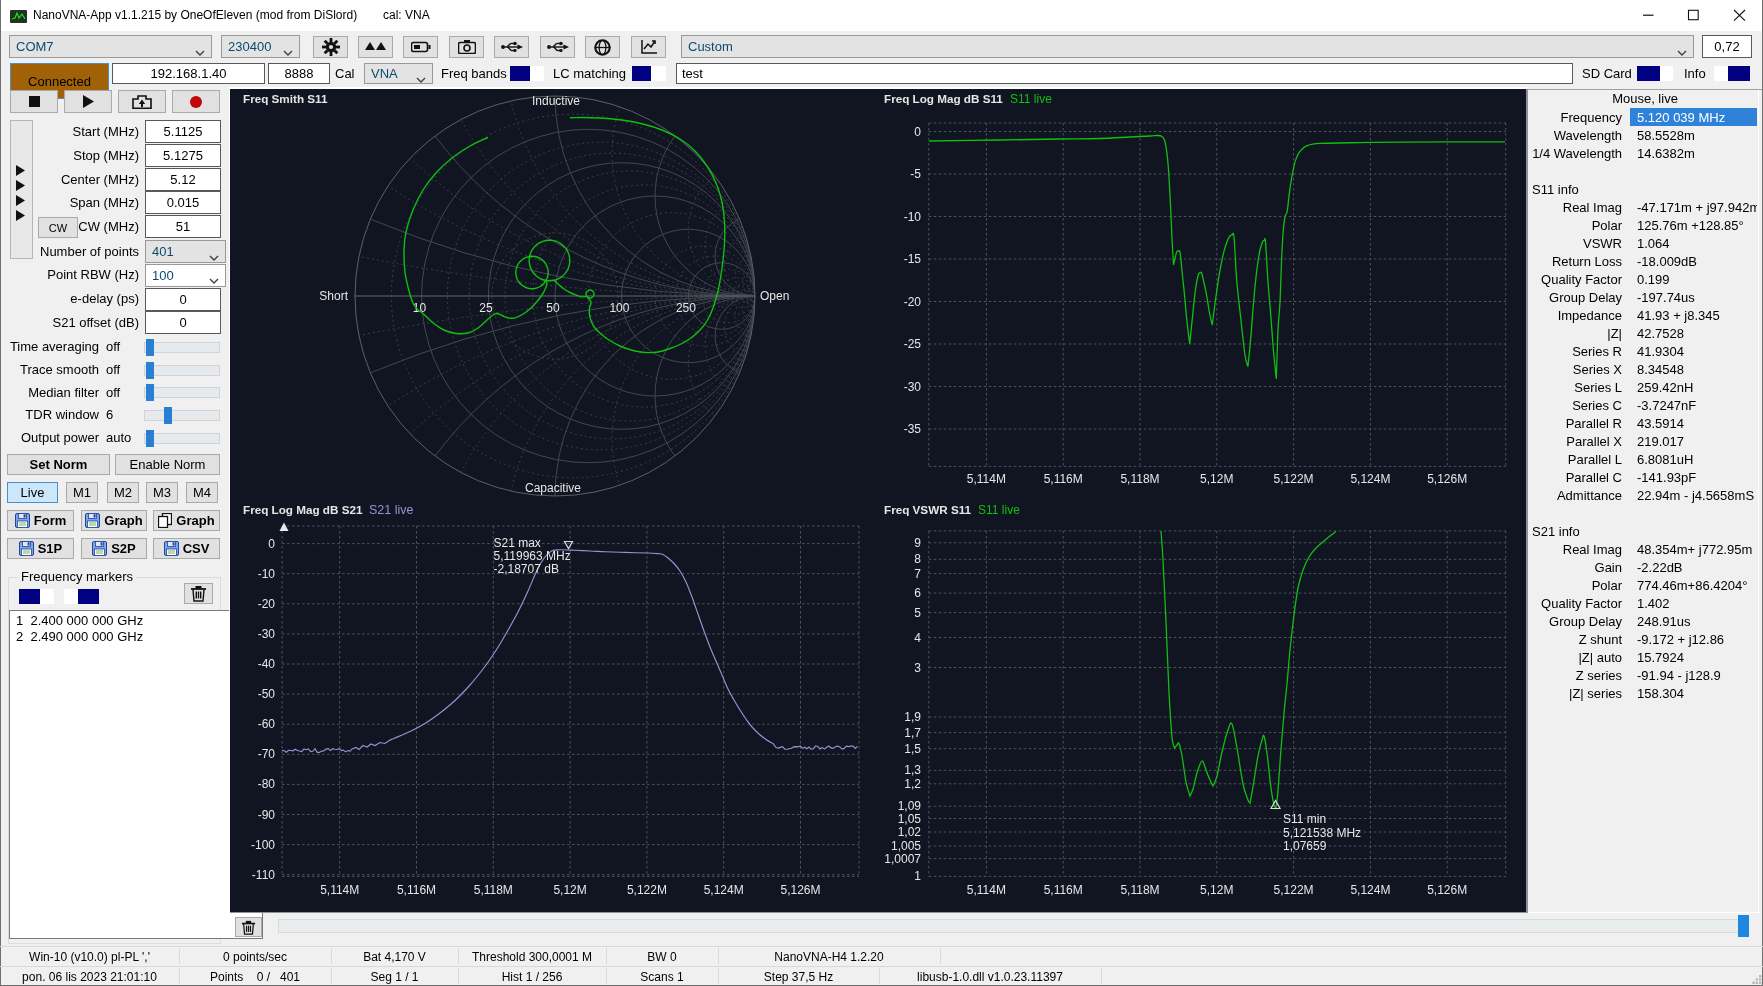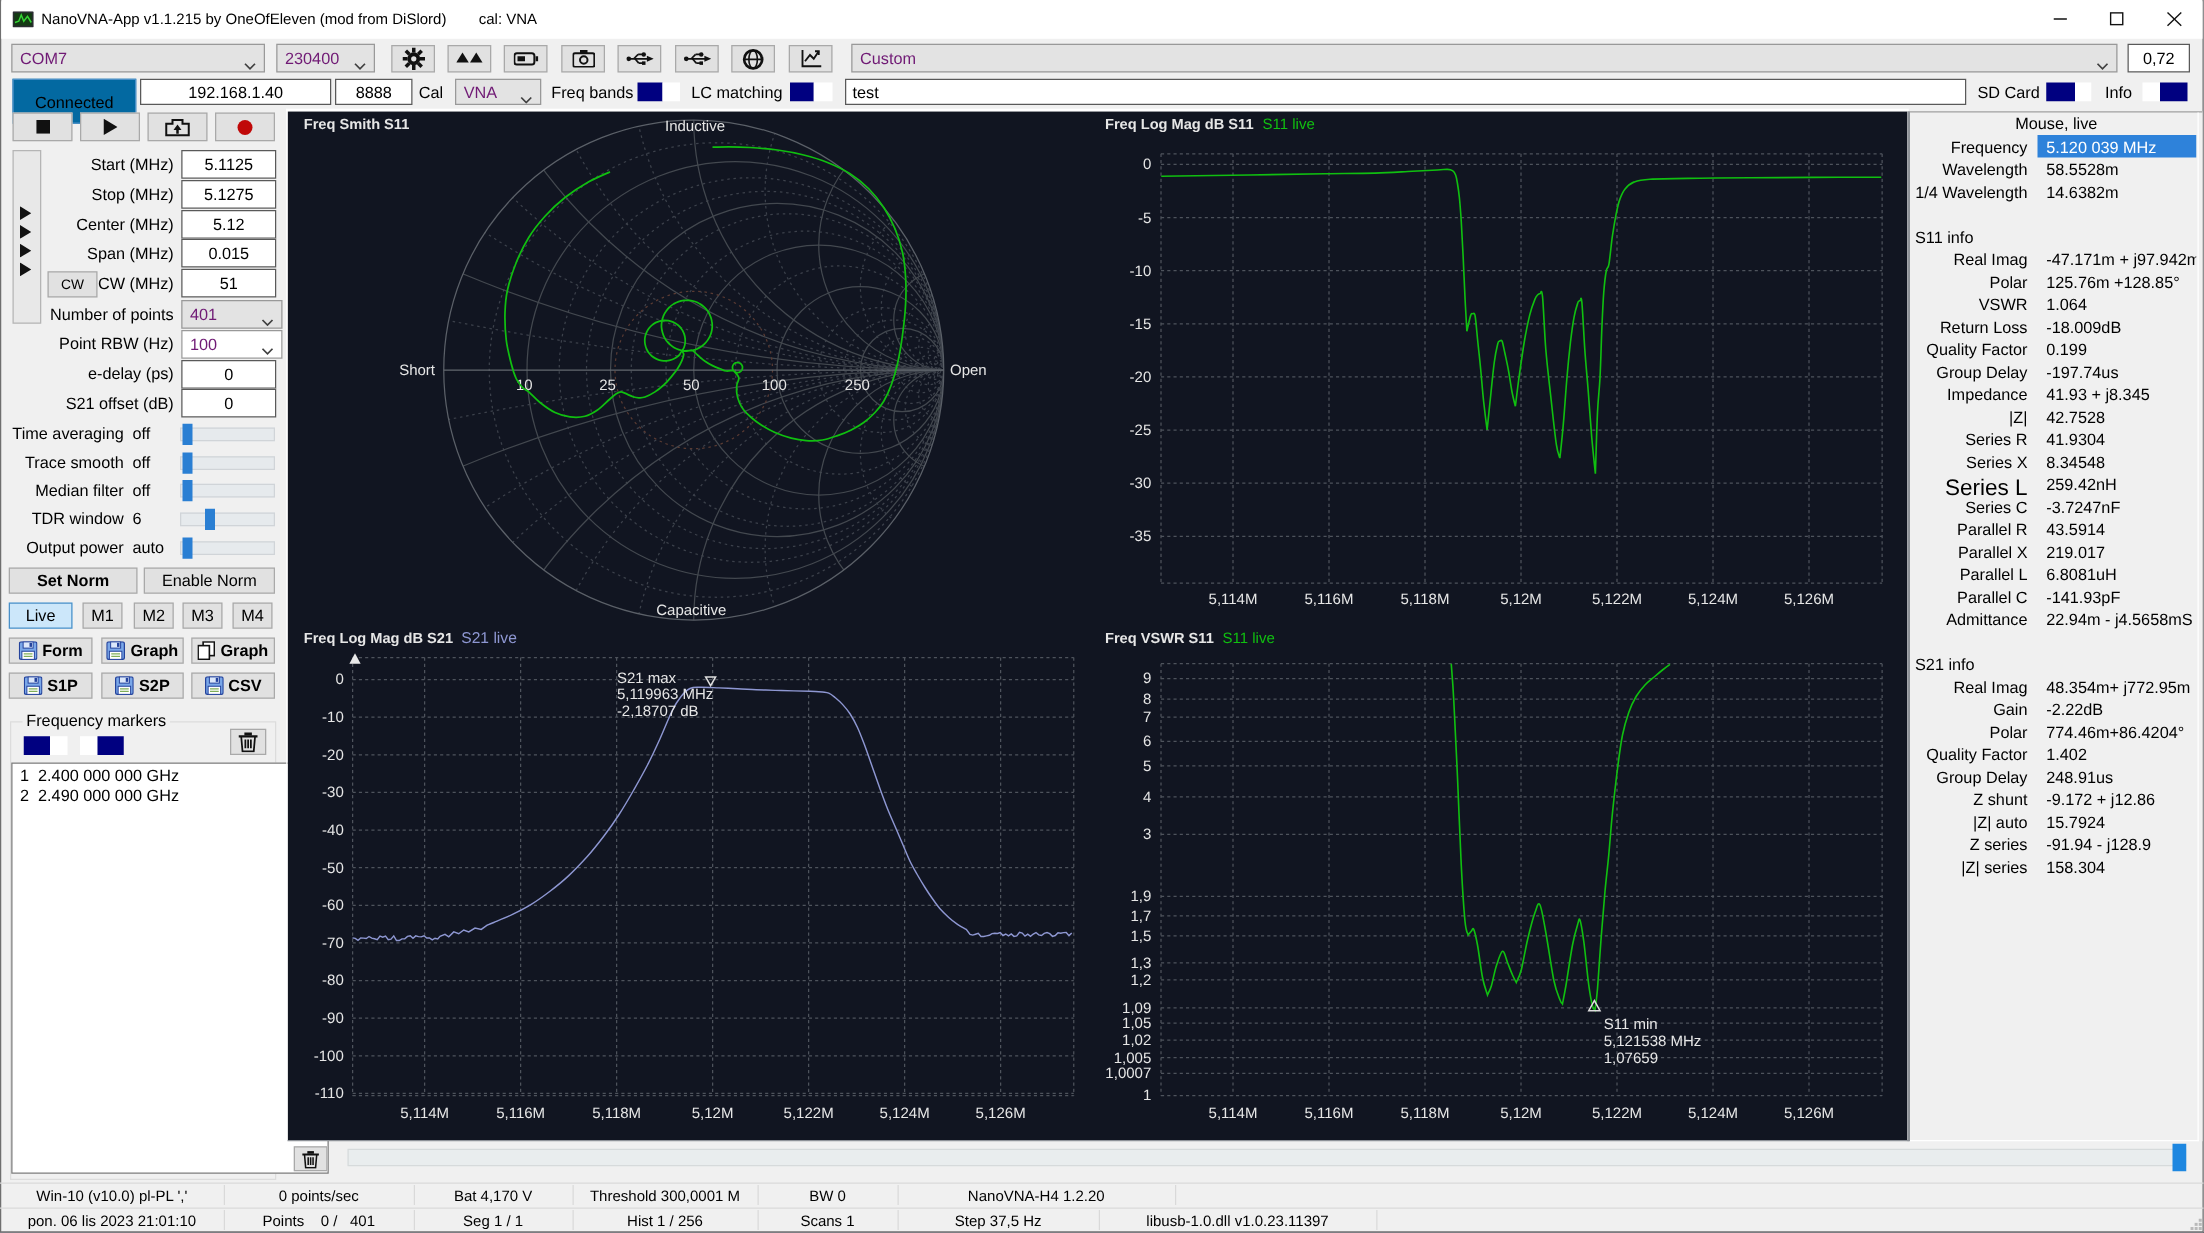--- a/index.html
+++ b/index.html
@@ -1,17 +1,17 @@
 <!DOCTYPE html>
 <html><head><meta charset="utf-8"><style>
 *{margin:0;padding:0;box-sizing:border-box}
 body{font-family:"Liberation Sans",sans-serif;width:1763px;height:986px;position:relative;background:#f0f0f0;overflow:hidden}
 .abs{position:absolute}
 .btn{position:absolute;background:#e1e1e1;border:1px solid #a9a9a9;display:flex;align-items:center;justify-content:center;font-size:13px;color:#000}
-.combo{position:absolute;background:#e3e3e3;border:1px solid #999;display:flex;align-items:center;font-size:13px;color:#701a75;padding-left:6px}
+.combo{position:absolute;background:#e3e3e3;border:1px solid #999;display:flex;align-items:center;font-size:13px;color:#0c4a6e;padding-left:6px}
 .combo .ch{position:absolute;right:6px;top:50%;margin-top:-3px}
 .field{position:absolute;background:#fff;border:1px solid #595959;font-size:13px;color:#000;display:flex;align-items:center;justify-content:center}
 .lbl{position:absolute;font-size:13px;color:#000;text-align:right}
 .llbl{position:absolute;font-size:13px;color:#000;text-align:left}
 .nav{background:#000080}
 .swatch{position:absolute;height:15px}
 .slider{position:absolute;height:11px;background:#e6eaed;border:1px solid #d0d4d8}
 .shandle{position:absolute;width:8px;height:17px;background:#2a7fd3}
 </style></head><body>
 <div class="abs" style="left:0;top:0;width:1763px;height:986px;border:1px solid #6f6f6f"></div>
@@ -118,21 +118,21 @@
         <polyline points="2,1 2,14 17,14"></polyline>
         <polyline points="4,10 8,5 11,8 15,2"></polyline>
         <polyline points="12,2 15,2 15,5"></polyline>
       </g>
     </svg>
   </div>
 <div class="combo" style="left:681px;top:35px;width:1013px;height:23px">Custom<span class="ch"><svg width="10" height="6" viewBox="0 0 10 6">
         <polyline points="1,1 5,5 9,1" fill="none" stroke="#404040" stroke-width="1.4"></polyline>
       </svg></span></div>
 <div class="field" style="left:1702px;top:35px;width:50px;height:23px">0,72</div>
-<div class="btn" style="left:10px;top:63px;width:99px;height:36px;background:#0369a1;border-color:#4a90c8">Connected</div>
+<div class="btn" style="left:10px;top:63px;width:99px;height:36px;background:#a16207;border-color:#4a90c8">Connected</div>
 <div class="field" style="left:112px;top:63px;width:153px;height:21px">192.168.1.40</div>
 <div class="field" style="left:268px;top:63px;width:62px;height:21px">8888</div>
 <div class="llbl" style="left:335px;top:66px;font-size:13px">Cal</div>
 <div class="combo" style="left:364px;top:63px;width:69px;height:21px">VNA<span class="ch"><svg width="10" height="6" viewBox="0 0 10 6">
         <polyline points="1,1 5,5 9,1" fill="none" stroke="#404040" stroke-width="1.4"></polyline>
       </svg></span></div>
 <div class="llbl" style="left:441px;top:66px;font-size:13px">Freq bands</div>
 <div class="swatch nav" style="left:510px;top:66px;width:20px"></div>
 <div class="swatch" style="left:530px;top:66px;width:14px;background:#fff"></div>
 <div class="llbl" style="left:553px;top:66px;font-size:13px">LC matching</div>
@@ -564,21 +564,21 @@
 <div class="lbl" style="left:1528px;top:290px;width:94px;font-size:13px">Group Delay</div>
 <div class="llbl" style="left:1637px;top:290px;font-size:13px;white-space:nowrap;width:120px;overflow:hidden">-197.74us</div>
 <div class="lbl" style="left:1528px;top:308px;width:94px;font-size:13px">Impedance</div>
 <div class="llbl" style="left:1637px;top:308px;font-size:13px;white-space:nowrap;width:120px;overflow:hidden">41.93 + j8.345</div>
 <div class="lbl" style="left:1528px;top:326px;width:94px;font-size:13px">|Z|</div>
 <div class="llbl" style="left:1637px;top:326px;font-size:13px;white-space:nowrap;width:120px;overflow:hidden">42.7528</div>
 <div class="lbl" style="left:1528px;top:344px;width:94px;font-size:13px">Series R</div>
 <div class="llbl" style="left:1637px;top:344px;font-size:13px;white-space:nowrap;width:120px;overflow:hidden">41.9304</div>
 <div class="lbl" style="left:1528px;top:362px;width:94px;font-size:13px">Series X</div>
 <div class="llbl" style="left:1637px;top:362px;font-size:13px;white-space:nowrap;width:120px;overflow:hidden">8.34548</div>
-<div class="lbl" style="left:1528px;top:380px;width:94px;font-size:18px">Series L</div>
+<div class="lbl" style="left:1528px;top:380px;width:94px;font-size:13px">Series L</div>
 <div class="llbl" style="left:1637px;top:380px;font-size:13px;white-space:nowrap;width:120px;overflow:hidden">259.42nH</div>
 <div class="lbl" style="left:1528px;top:398px;width:94px;font-size:13px">Series C</div>
 <div class="llbl" style="left:1637px;top:398px;font-size:13px;white-space:nowrap;width:120px;overflow:hidden">-3.7247nF</div>
 <div class="lbl" style="left:1528px;top:416px;width:94px;font-size:13px">Parallel R</div>
 <div class="llbl" style="left:1637px;top:416px;font-size:13px;white-space:nowrap;width:120px;overflow:hidden">43.5914</div>
 <div class="lbl" style="left:1528px;top:434px;width:94px;font-size:13px">Parallel X</div>
 <div class="llbl" style="left:1637px;top:434px;font-size:13px;white-space:nowrap;width:120px;overflow:hidden">219.017</div>
 <div class="lbl" style="left:1528px;top:452px;width:94px;font-size:13px">Parallel L</div>
 <div class="llbl" style="left:1637px;top:452px;font-size:13px;white-space:nowrap;width:120px;overflow:hidden">6.8081uH</div>
 <div class="lbl" style="left:1528px;top:470px;width:94px;font-size:13px">Parallel C</div>

